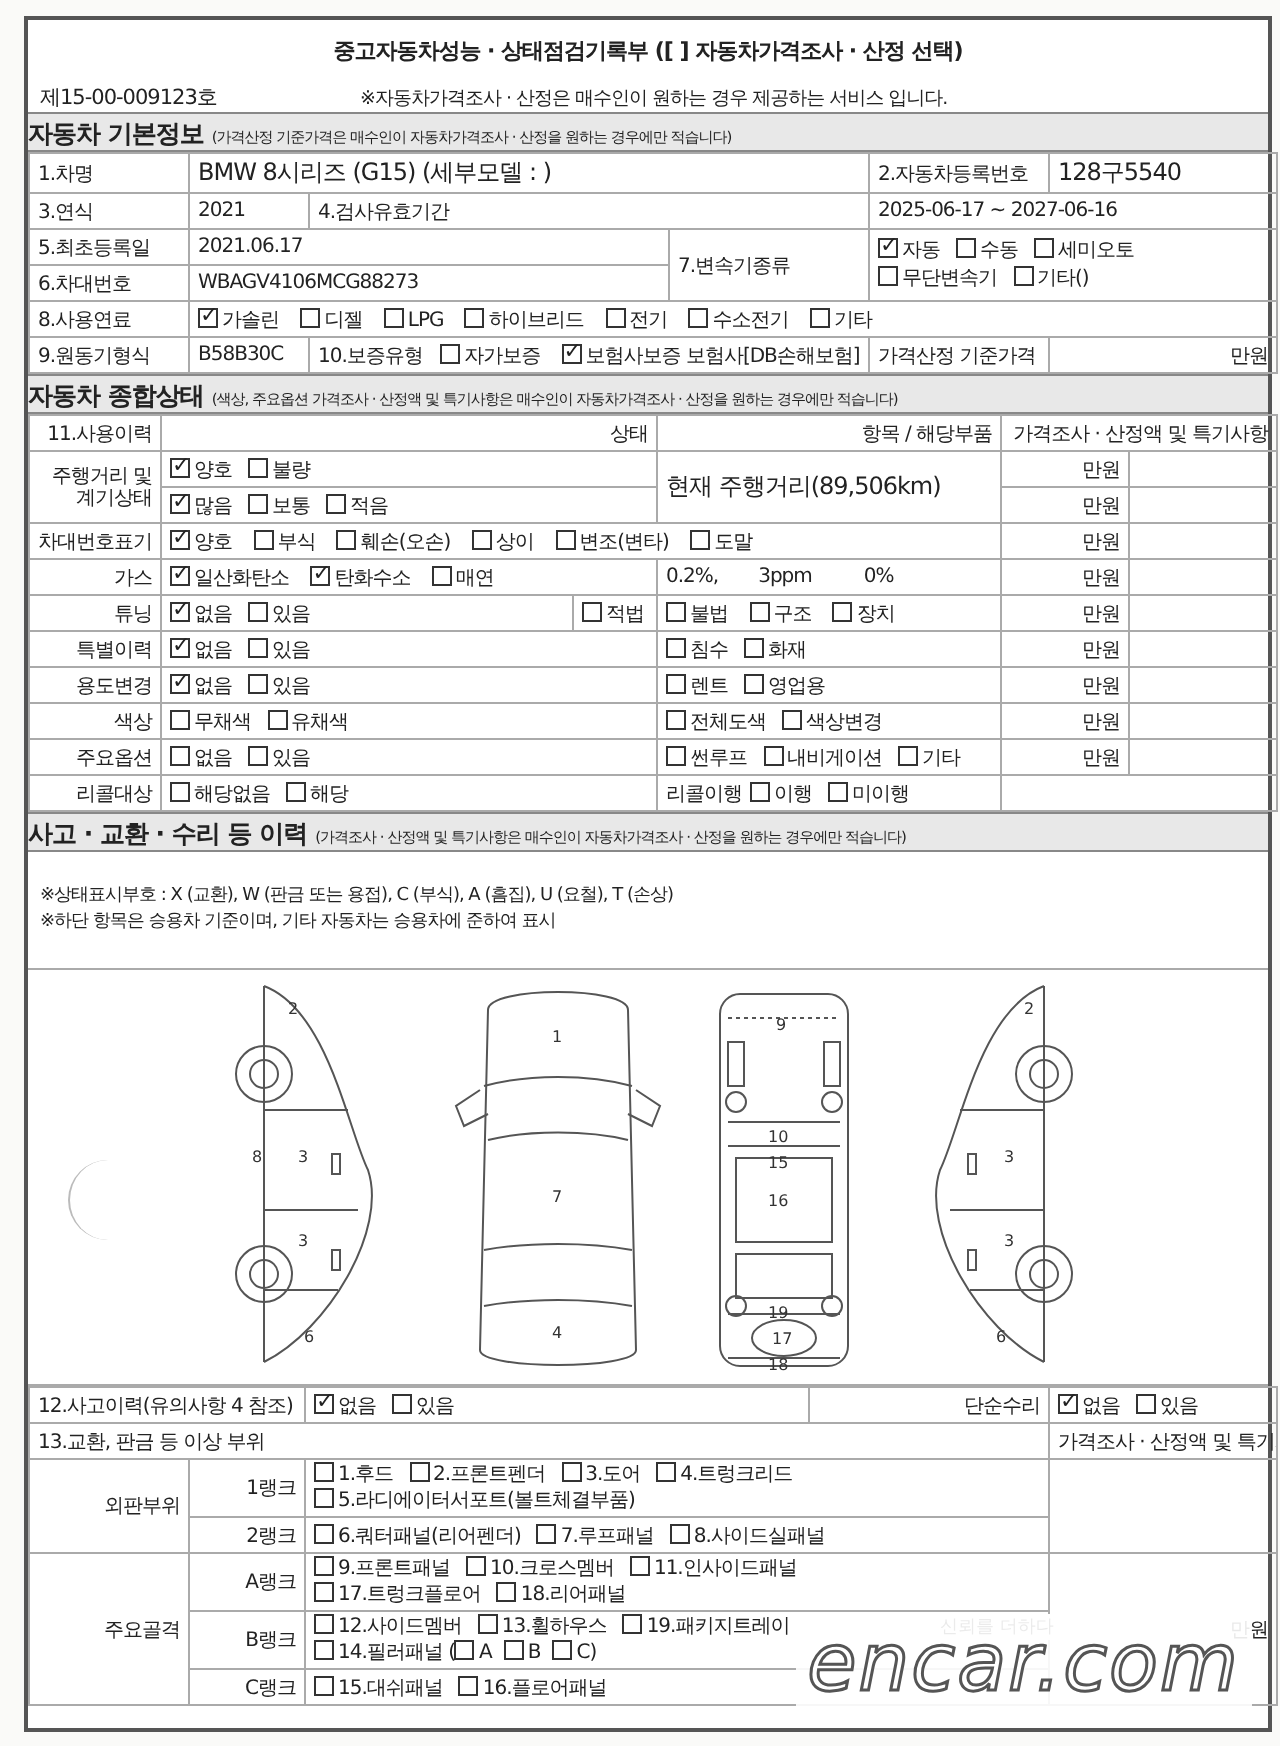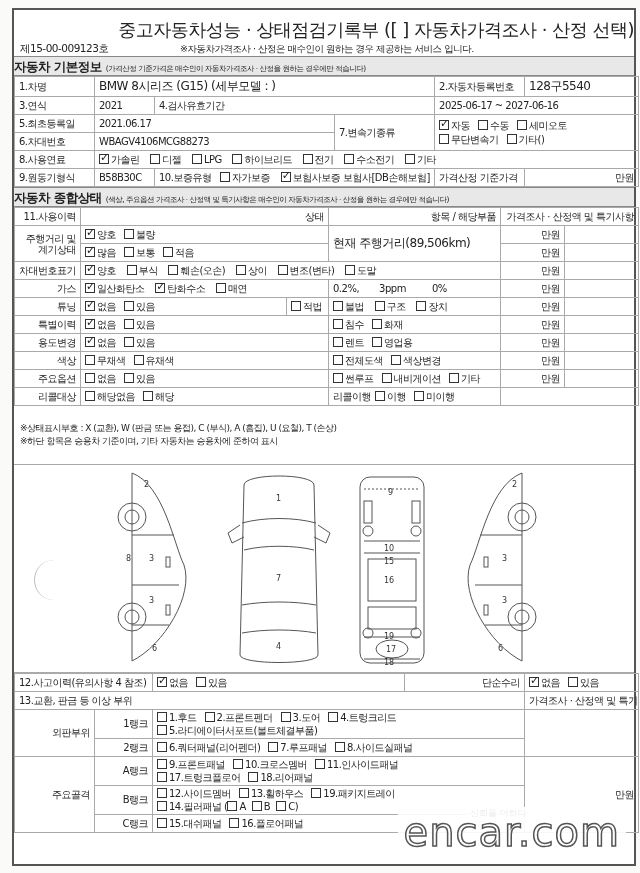--- a/index.html
+++ b/index.html
@@ -1,34 +1,34 @@
 <!DOCTYPE html>
 <html><head>
 <meta charset="utf-8">
 <style>
   * { box-sizing: border-box; margin: 0; padding: 0; }
   body { width: 640px; height: 873px; background: #fafaf8; font-family: "DejaVu Sans", sans-serif; color: #222; overflow: hidden; position: relative; }
   .page { position: absolute; left: 12px; top: 8px; width: 624px; height: 858px; border: 2px solid #555; background: #fff; }
-  .title { text-align: right; font-size: 18px; font-weight: normal; padding-top: 8px; height: 30px; letter-spacing: -0.5px; }
+  .title { text-align: center; font-size: 11px; font-weight: bold; padding-top: 8px; height: 30px; letter-spacing: -0.5px; }
   .subrow { display: flex; font-size: 9.5px; height: 16px; align-items: flex-end; padding-left: 6px; letter-spacing: -0.5px; }
   .subrow .docno { width: 160px; font-size: 10.5px; }
   .section-head { background: #e8e8e8; border-top: 1px solid #888; border-bottom: 1px solid #888; text-align: left; height: 20px; line-height: 19px; font-size: 12.5px; font-weight: bold; letter-spacing: -0.5px; }
   .section-head small { font-size: 7.5px; font-weight: normal; margin-left: 4px; }
   table { border-collapse: collapse; width: 100%; table-layout: fixed; }
   td { border: 1px solid #aaa; font-size: 10px; padding: 1px 4px; height: 18px; letter-spacing: -0.5px; vertical-align: middle; white-space: nowrap; overflow: hidden; }
   td.c { text-align: right; }
   td.r { text-align: right; }
   td.big { font-size: 12px; }
   .cb { display: inline-block; width: 10px; height: 10px; border: 1px solid #333; vertical-align: -1px; margin-right: 2px; position: relative; background: #fff; }
   .cb.on::after { content: "✓"; position: absolute; left: 0px; top: -4px; font-size: 11px; font-weight: bold; color: #222; }
   .opt { margin-right: 8px; display: inline-block; }
   .notes { font-size: 9px; padding: 16px 6px; line-height: 13px; border-bottom: 1px solid #aaa; letter-spacing: -0.5px; }
   .diagram { height: 208px; border-bottom: 1px solid #aaa; position: relative; }
   .diagram svg { position: absolute; left: 0; top: 0; }
-  .watermark { position: absolute; right: 14px; bottom: 18px; font-family: "DejaVu Sans", sans-serif; font-size: 40px; color: #fff; -webkit-text-stroke: 1.5px #555; letter-spacing: 1px; background: rgba(255,255,255,0.9); padding: 0 6px; }
+  .watermark { position: absolute; right: 14px; bottom: 18px; font-family: "DejaVu Sans", sans-serif; font-size: 40px; font-style: italic; color: #fff; -webkit-text-stroke: 1.5px #555; letter-spacing: 1px; background: rgba(255,255,255,0.9); padding: 0 6px; }
   .tooltip { position: absolute; left: 468px; top: 807px; font-size: 9px; color: #333; background: #fff; padding: 0 2px; }
   .curl { position: absolute; width: 20px; height: 40px; border-left: 1px solid #bbb; border-radius: 20px 0 0 20px; }
 </style>
 </head>
 <body>
 
 <div class="page">
   <div class="title">중고자동차성능 · 상태점검기록부 ([    ] 자동차가격조사 · 산정 선택)</div>
   <div class="subrow">
     <span class="docno">제15-00-009123호</span>
@@ -201,20 +201,23 @@
     </tr>
     <tr>
       <td class="c">리콜대상</td>
       <td colspan="4"><span class="opt"><span class="cb"></span><span>해당없음</span></span><span class="opt"><span class="cb"></span><span>해당</span></span></td>
       <td colspan="2"><span style="margin-right:4px;">리콜이행</span><span class="opt"><span class="cb"></span><span>이행</span></span><span class="opt"><span class="cb"></span><span>미이행</span></span></td>
       <td colspan="2"></td>
     </tr>
   </tbody>
     </table>
 
+  <div class="section-head">
+    <span>사고 · 교환 · 수리 등 이력</span><small>(가격조사 · 산정액 및 특기사항은 매수인이 자동차가격조사 · 산정을 원하는 경우에만 적습니다)</small>
+  </div>
   <div class="notes">
     <div>※상태표시부호 : X (교환), W (판금 또는 용접), C (부식), A (흠집), U (요철), T (손상)</div>
     <div>※하단 항목은 승용차 기준이며, 기타 자동차는 승용차에 준하여 표시</div>
   </div>
   <div class="diagram">
     <svg width="620" height="208" viewBox="0 0 620 208" fill="none" stroke="#555" stroke-width="1">
 
       <g>
         <path d="M118 8 L118 196 M118 8 C150 20 160 80 170 100 C180 130 150 180 118 196"></path>
         <path d="M118 70 L160 70 M118 120 L165 120 M118 160 L155 160"></path>

